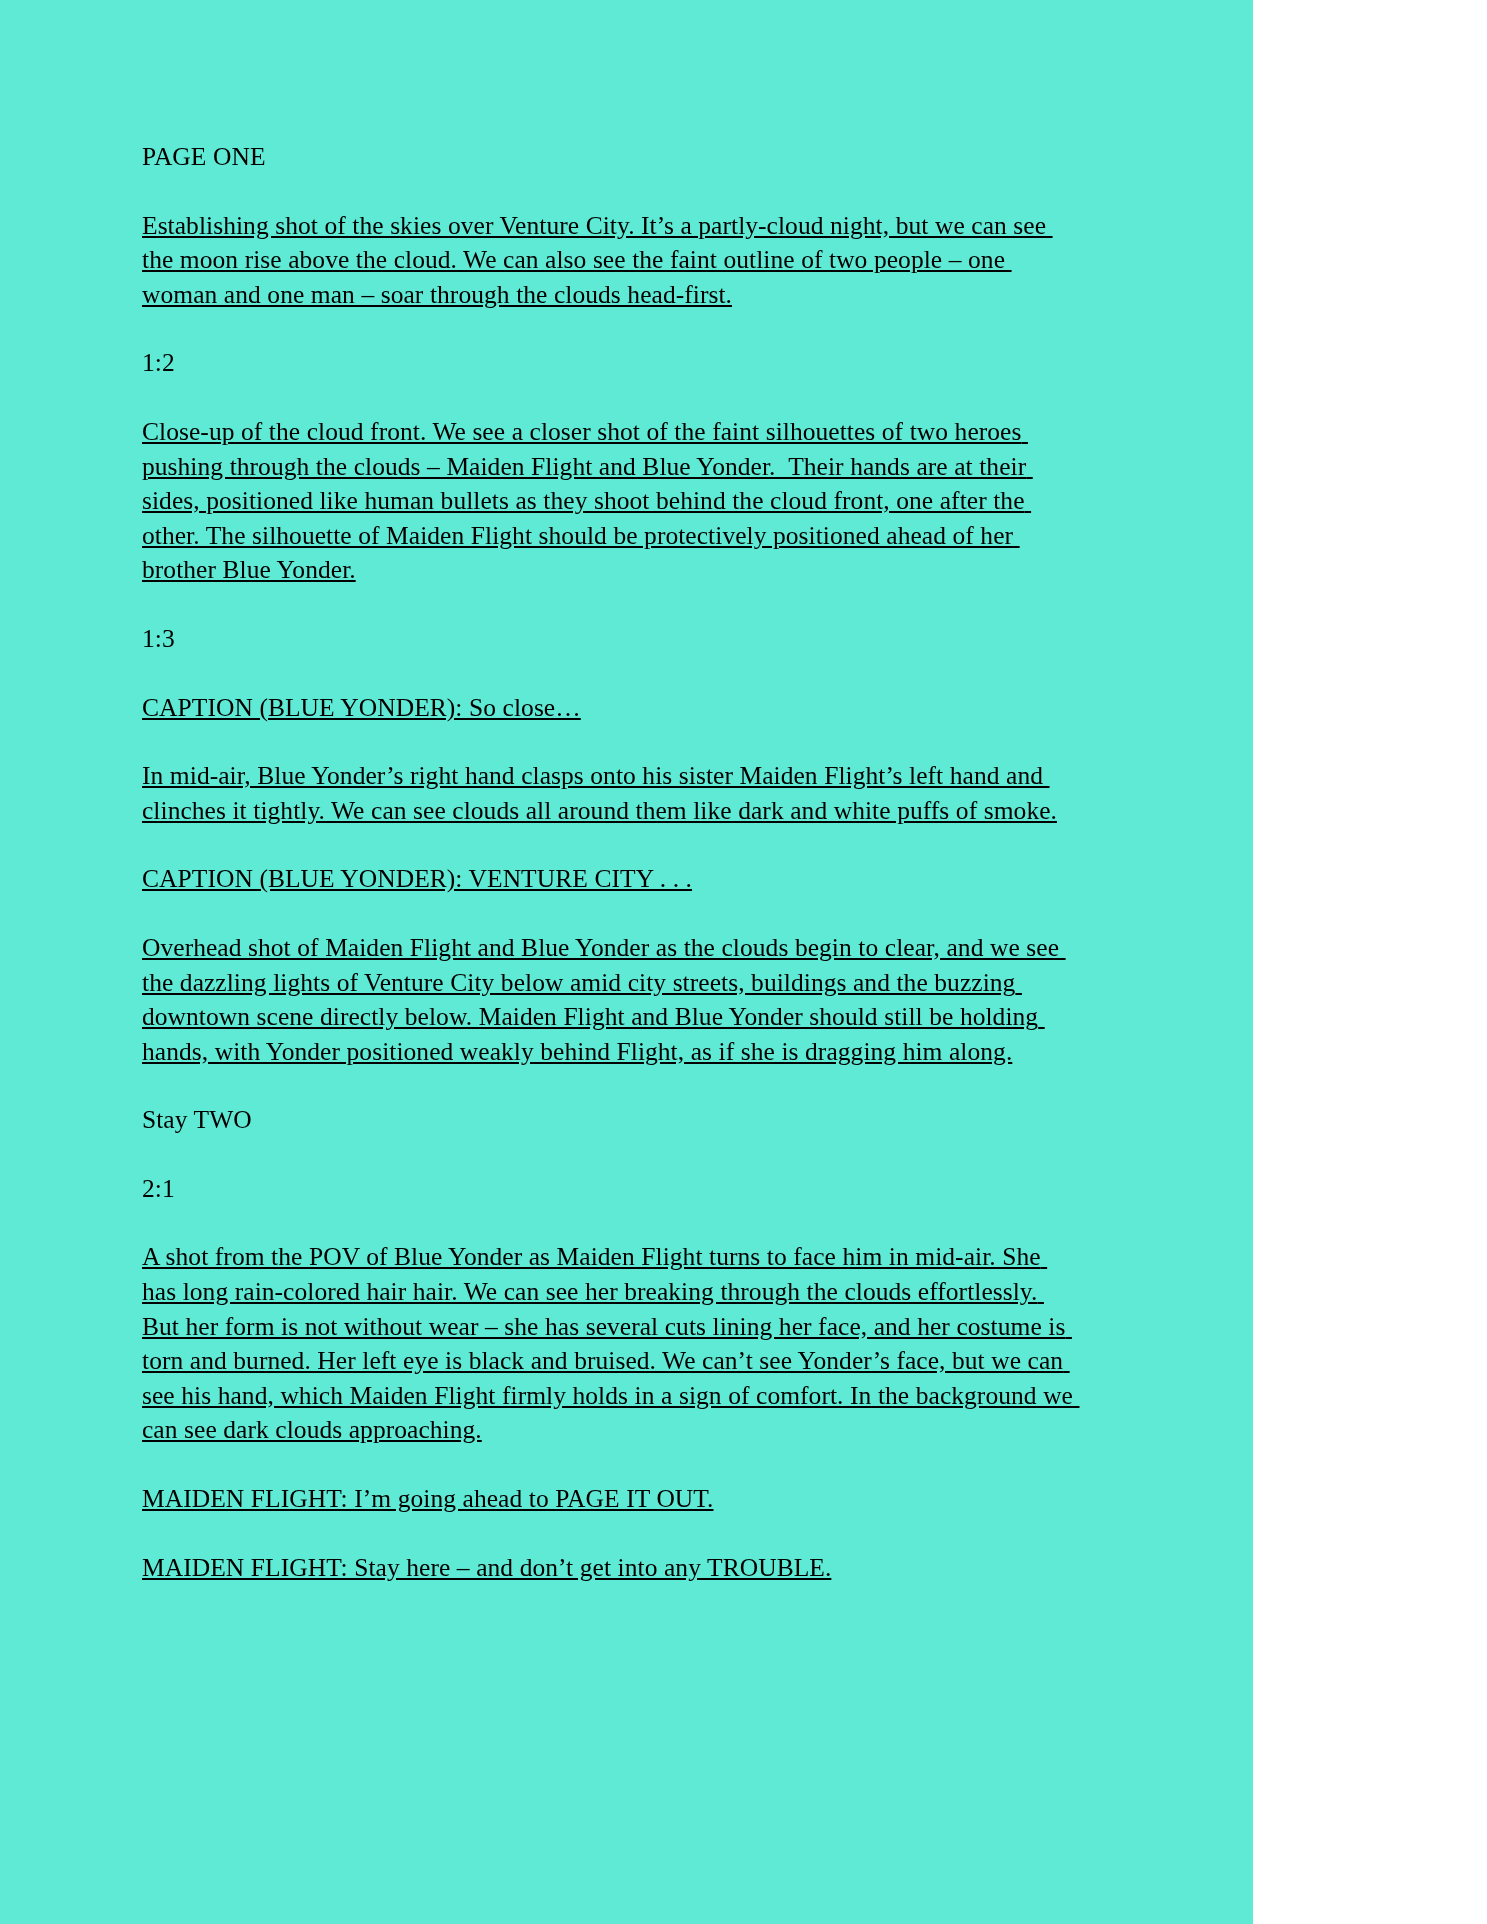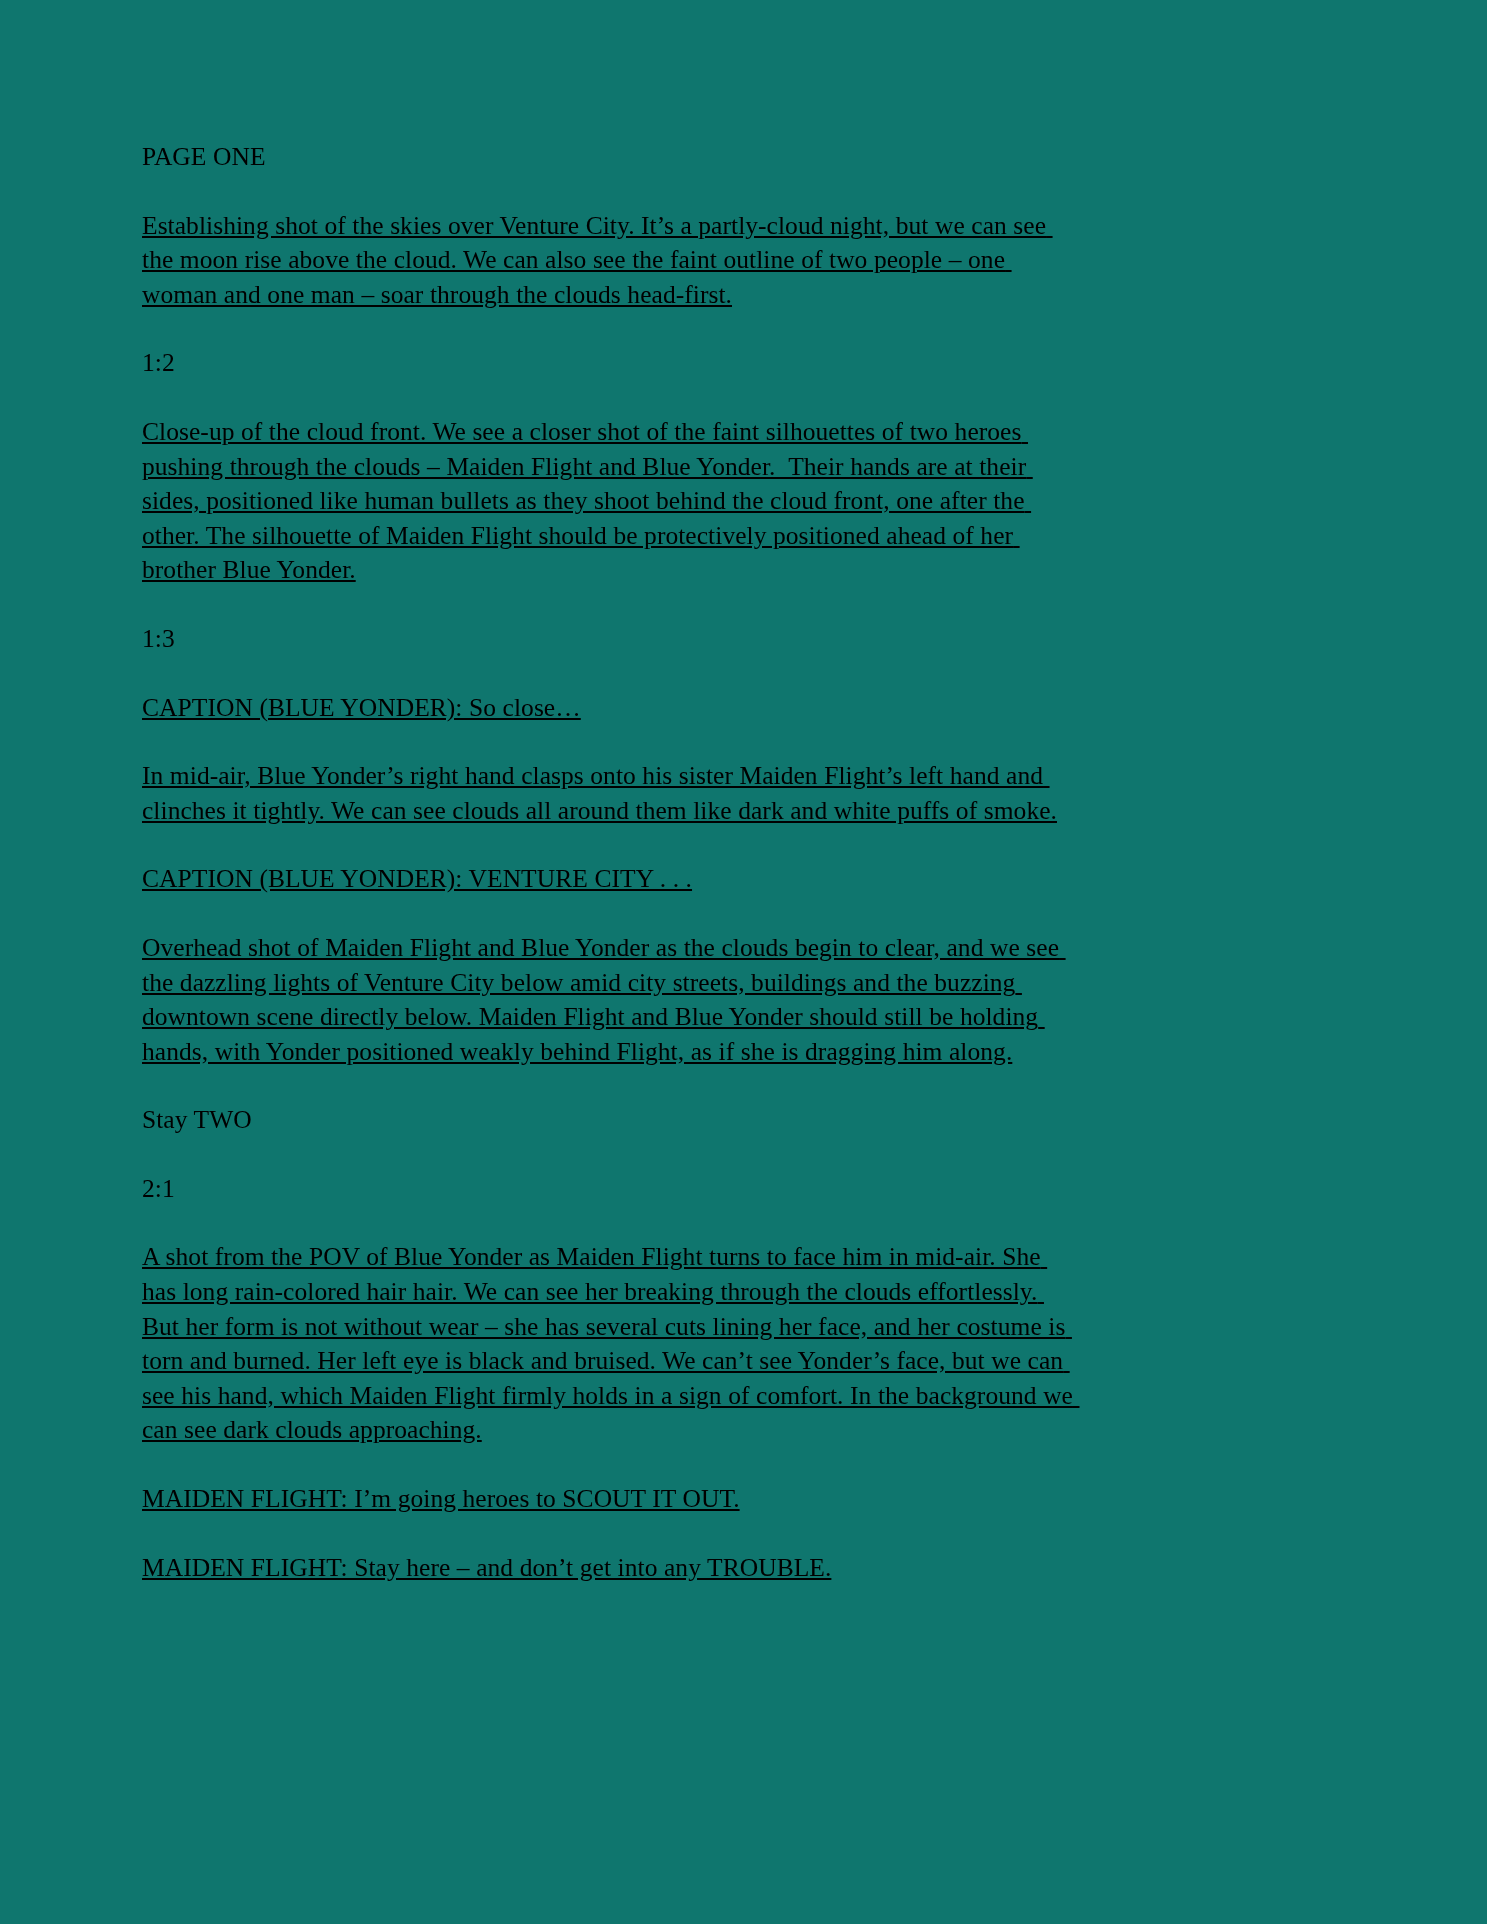--- a/index.html
+++ b/index.html
@@ -6,23 +6,23 @@
     margin: 0;
     padding: 0;
     background: #ffffff;
   }
   body {
     font-family: "Liberation Serif", "DejaVu Serif", serif;
     color: #000000;
   }
   .page {
     position: relative;
-    width: 1487px;
+    width: 1253px;
     height: 1924px;
-    background: #0f766e;
+    background: #5eead4;
     box-sizing: border-box;
     overflow: hidden;
   }
   .content {
     position: absolute;
     left: 142px;
     top: 140px;
     width: 935px;
   }
   .block {
@@ -67,18 +67,18 @@
     <p class="block para">CAPTION (BLUE YONDER): VENTURE CITY . . .</p>
 
     <p class="block para">Overhead shot of Maiden Flight and Blue Yonder as the clouds begin to clear, and we see the dazzling lights of Venture City below amid city streets, buildings and the buzzing downtown scene directly below. Maiden Flight and Blue Yonder should still be holding hands, with Yonder positioned weakly behind Flight, as if she is dragging him along.</p>
 
     <p class="block slug">Stay TWO</p>
 
     <p class="block slug">2:1</p>
 
     <p class="block para">A shot from the POV of Blue Yonder as Maiden Flight turns to face him in mid-air. She has long rain-colored hair hair. We can see her breaking through the clouds effortlessly. But her form is not without wear – she has several cuts lining her face, and her costume is torn and burned. Her left eye is black and bruised. We can’t see Yonder’s face, but we can see his hand, which Maiden Flight firmly holds in a sign of comfort. In the background we can see dark clouds approaching.</p>
 
-    <p class="block para">MAIDEN FLIGHT: I’m going heroes to SCOUT IT OUT.</p>
+    <p class="block para">MAIDEN FLIGHT: I’m going ahead to PAGE IT OUT.</p>
 
     <p class="block para">MAIDEN FLIGHT: Stay here – and don’t get into any TROUBLE.</p>
 
   </div>
 </div>
 
 </body></html>

